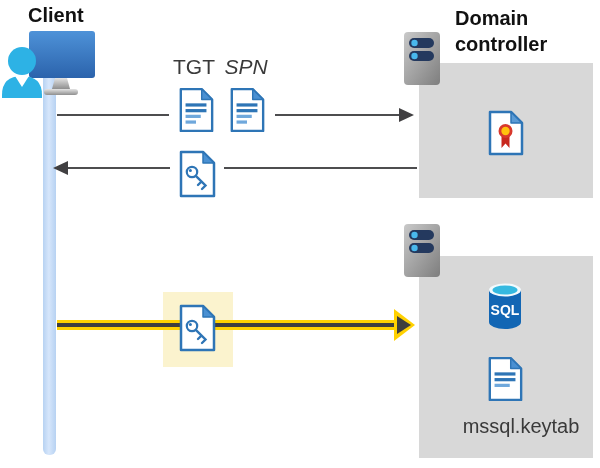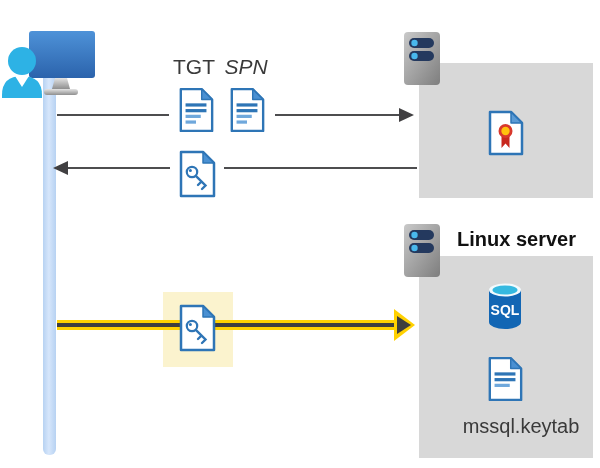--- a/index.html
+++ b/index.html
@@ -82,20 +82,21 @@
   </div>
 
   <svg class="abs" style="left:177px;top:304px;" width="40" height="48" viewBox="0 0 40 48">
     <path d="M4 2 L26 2 L37 13 L37 46 L4 46 Z" fill="#fff" stroke="#2E75B6" stroke-width="2.5" stroke-linejoin="round"></path>
     <path d="M26 2 L26 13 L37 13 Z" fill="#4A90D2" stroke="#2E75B6" stroke-width="1.5" stroke-linejoin="round"></path>
     <circle cx="15" cy="22" r="5.2" fill="none" stroke="#2E75B6" stroke-width="2.2"></circle>
     <circle cx="13.4" cy="20.4" r="1.5" fill="#2E75B6"></circle>
     <path d="M18.8 25.8 L28.5 35.5 L25 39 M24.5 31.5 L21 35" fill="none" stroke="#2E75B6" stroke-width="2.4" stroke-linecap="round"></path>
   </svg>
 
+  <div class="abs bold-label" style="left:28px;top:2px;">Client</div>
   <svg class="abs" style="left:2px;top:28px;" width="98" height="70" viewBox="0 0 98 70">
     <defs>
       <linearGradient id="mong" x1="0" y1="0" x2="0" y2="1">
         <stop offset="0" stop-color="#4E92D8"></stop>
           <stop offset="1" stop-color="#2B63AC"></stop>
       </linearGradient>
       <linearGradient id="stg" x1="0" y1="0" x2="0" y2="1">
         <stop offset="0" stop-color="#E3E3E3"></stop>
           <stop offset="1" stop-color="#8F8F8F"></stop>
       </linearGradient>
@@ -114,36 +115,36 @@
         <stop offset="0" stop-color="#C9C9C9"></stop>
           <stop offset="1" stop-color="#7E7E7E"></stop>
       </linearGradient>
     </defs>
     <rect x="1" y="1" width="36" height="53" rx="4" fill="url(#srvg)"></rect>
     <rect x="6" y="7" width="25" height="10" rx="5" fill="#24395E"></rect>
     <circle cx="11.5" cy="12" r="3.2" fill="#49B8EC"></circle>
     <rect x="6" y="20" width="25" height="10" rx="5" fill="#24395E"></rect>
     <circle cx="11.5" cy="25" r="3.2" fill="#49B8EC"></circle>
   </svg>
+  <div class="abs bold-label" style="left:455px;top:5px;width:118px;">Domain controller</div>
   <svg class="abs" style="left:486px;top:110px;" width="40" height="46" viewBox="0 0 40 46">
     <path d="M4 2 L25 2 L36 13 L36 44 L4 44 Z" fill="#fff" stroke="#2E75B6" stroke-width="2.5" stroke-linejoin="round"></path>
     <path d="M25 2 L25 13 L36 13 Z" fill="#5B9BD5" stroke="#2E75B6" stroke-width="1.5" stroke-linejoin="round"></path>
     <path d="M15.5 26 L15.5 38 L19.5 33.5 L23.5 38 L23.5 26 Z" fill="#C8281E"></path>
     <circle cx="19.5" cy="21" r="7" fill="#D8382C"></circle>
     <circle cx="19.5" cy="21" r="4.2" fill="#FFC20E"></circle>
   </svg>
 
   <svg class="abs" style="left:403px;top:223px;" width="38" height="55" viewBox="0 0 38 55">
     <rect x="1" y="1" width="36" height="53" rx="4" fill="url(#srvg)"></rect>
     <rect x="6" y="7" width="25" height="10" rx="5" fill="#24395E"></rect>
     <circle cx="11.5" cy="12" r="3.2" fill="#49B8EC"></circle>
     <rect x="6" y="20" width="25" height="10" rx="5" fill="#24395E"></rect>
     <circle cx="11.5" cy="25" r="3.2" fill="#49B8EC"></circle>
   </svg>
-  <div class="abs bold-label" style="left:457px;top:226px;white-space:nowrap;">Linux server</div>
 
   <svg class="abs" style="left:487px;top:281px;" width="36" height="50" viewBox="0 0 36 50">
     <path d="M2 9 L2 41 A16 7 0 0 0 34 41 L34 9 Z" fill="#1266B4"></path>
     <ellipse cx="18" cy="9" rx="16" ry="6.5" fill="#F2FAFD"></ellipse>
     <ellipse cx="18" cy="9" rx="12.5" ry="4.6" fill="#35B9E0"></ellipse>
     <text x="18" y="34" text-anchor="middle" font-size="14" font-weight="700" fill="#ffffff">SQL</text>
   </svg>
 
   <svg class="abs" style="left:486px;top:356px;" width="38" height="46" viewBox="0 0 40 48">
     <path d="M4 2 L26 2 L37 13 L37 46 L4 46 Z" fill="#fff" stroke="#2E75B6" stroke-width="2.5" stroke-linejoin="round"></path>

